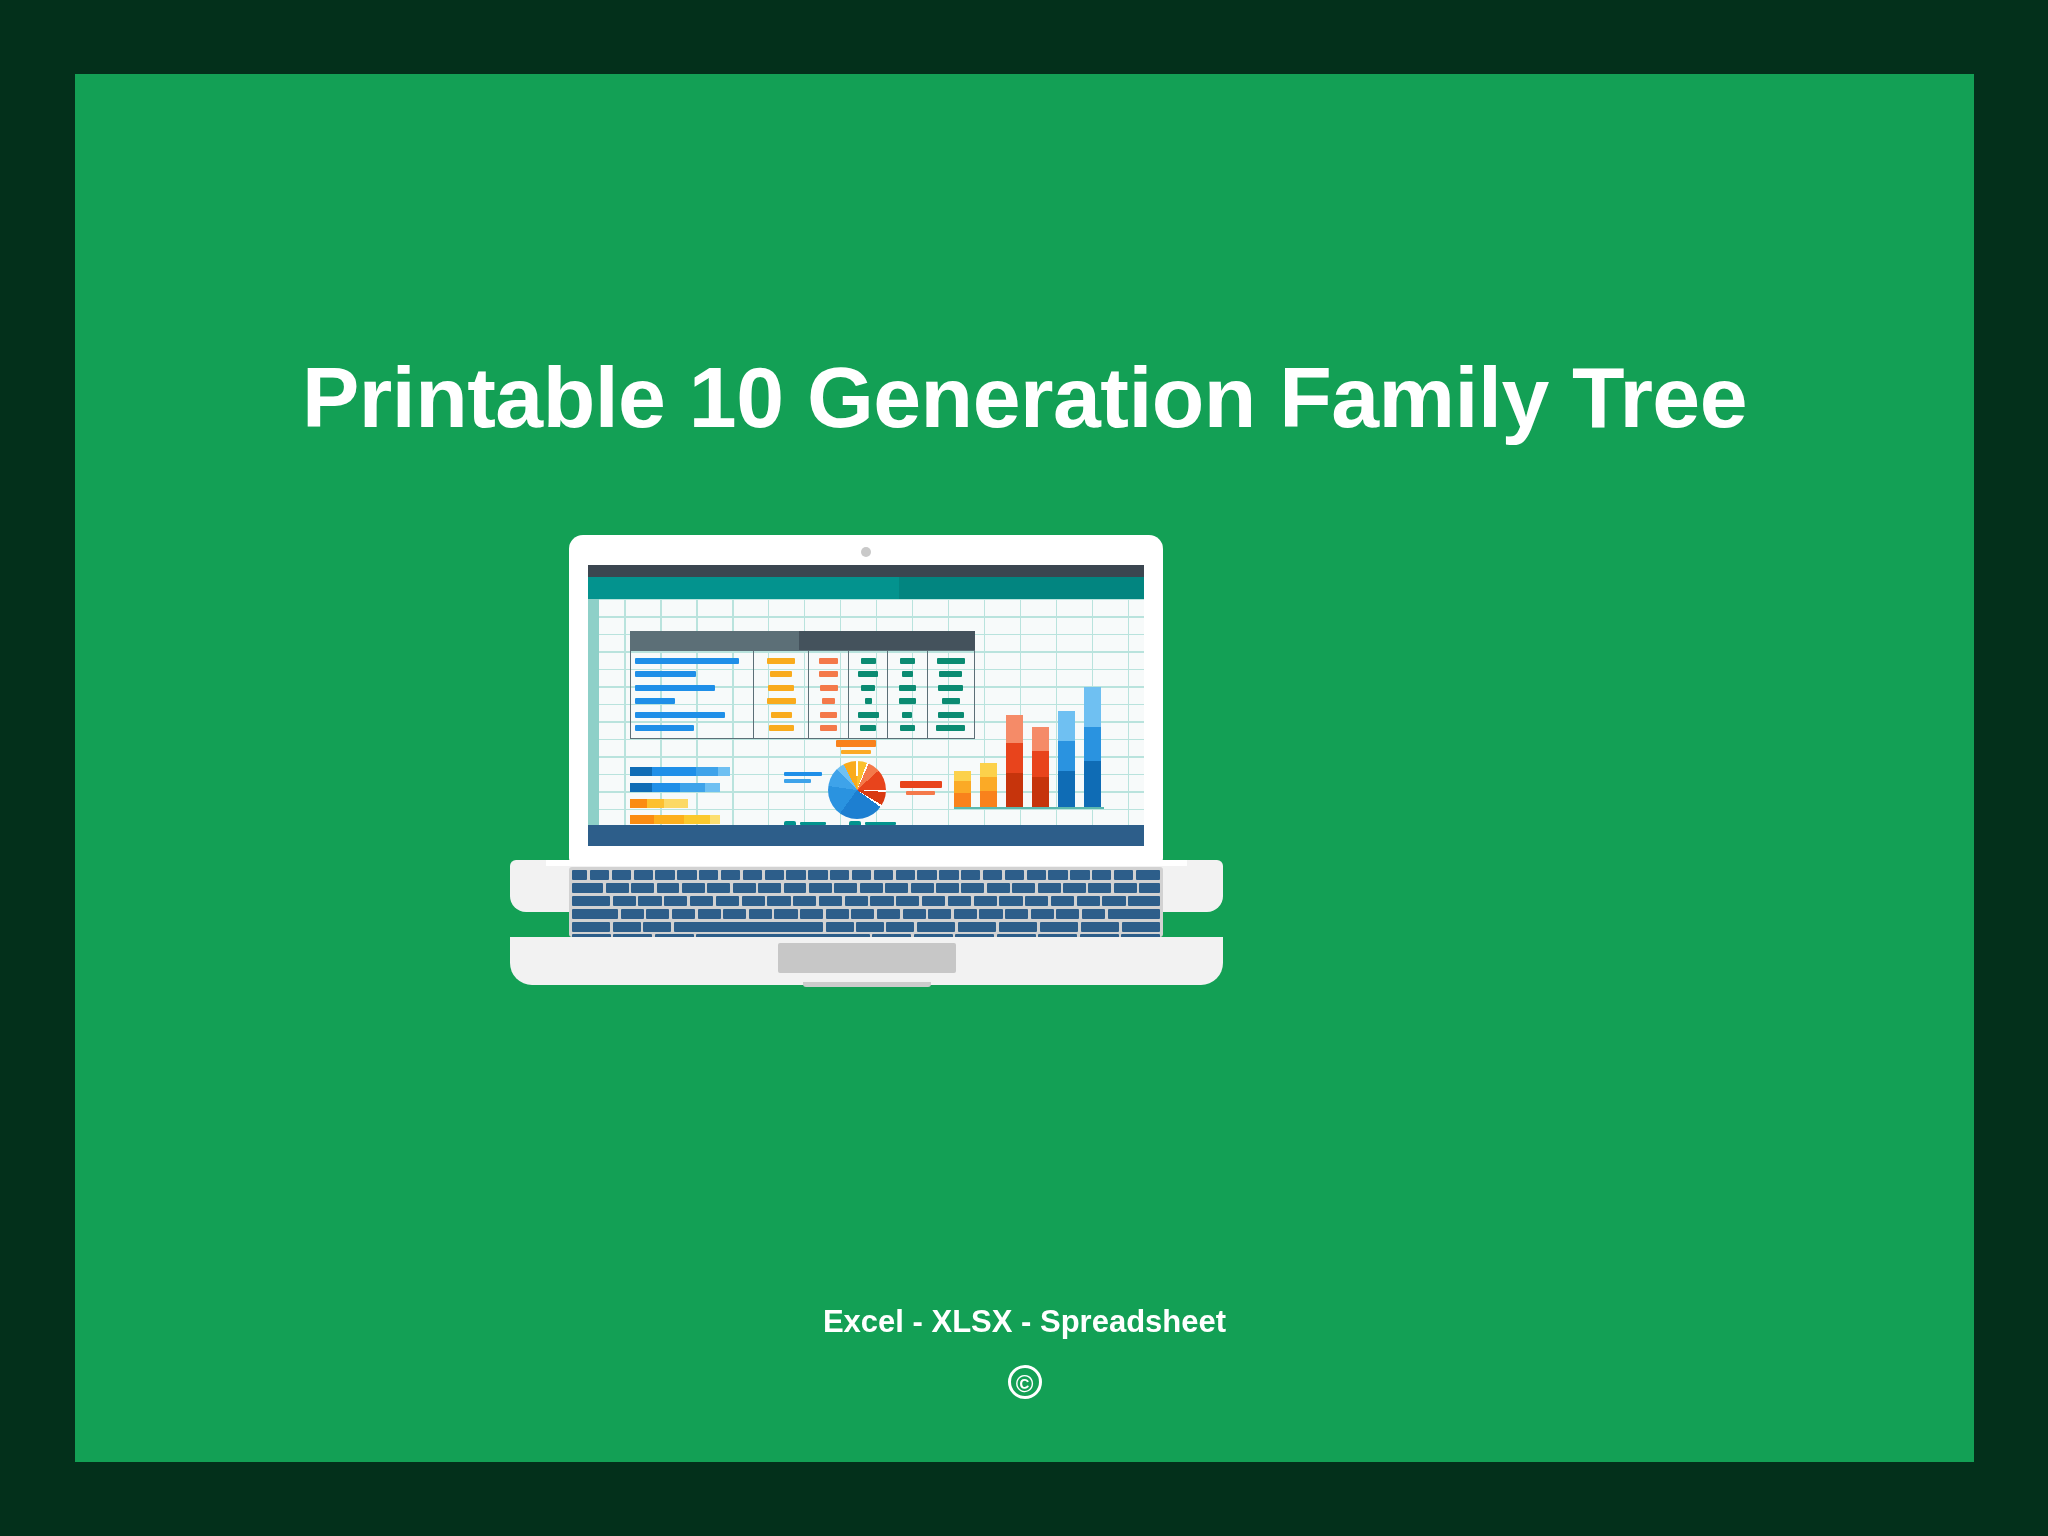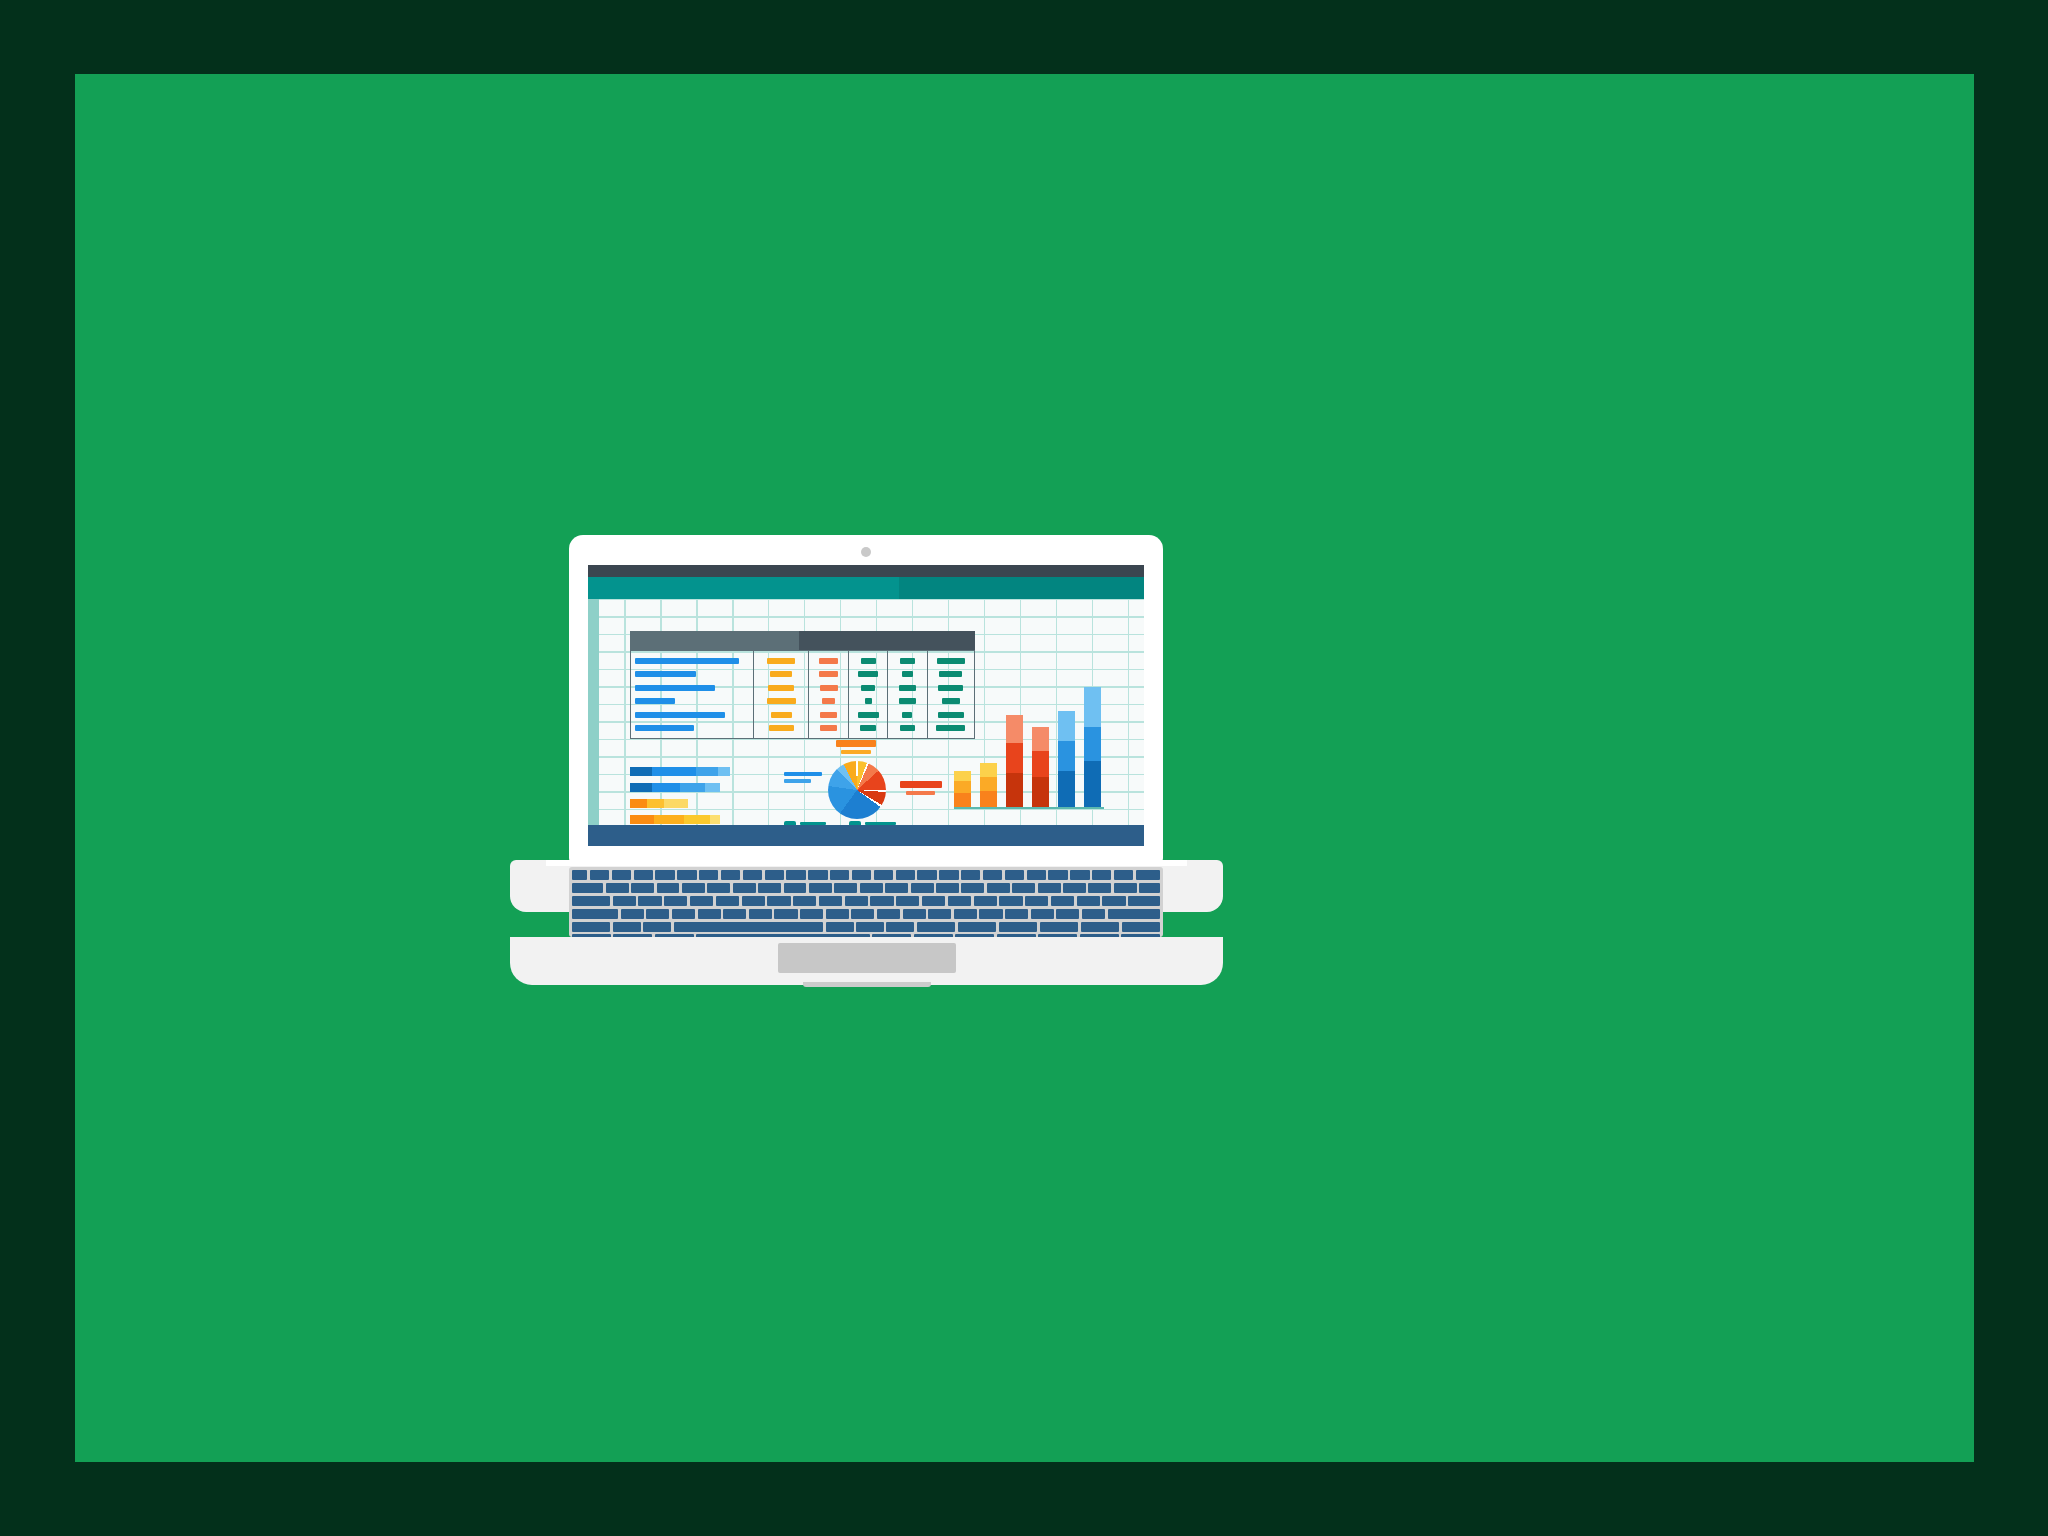--- a/index.html
+++ b/index.html
@@ -321,20 +321,21 @@
     background: #cccccc;
     border-radius: 0 0 3px 3px;
   }
 </style>
 </head>
 <body>
 
 <div id="poster">
   <div id="inner-panel">
 
+    <h1 id="title">Printable 10 Generation Family Tree</h1>
 
     <div id="laptop">
 
       <div class="lid">
         <div class="webcam"></div>
 
         <div class="screen">
           <div class="bar-dark"></div>
           <div class="bar-teal-l"></div>
           <div class="bar-teal-r"></div>
@@ -627,15 +628,19 @@
             <span style="flex: 36 0 0px;"></span>
             <span style="flex: 36 0 0px;"></span>
             <span style="flex: 36 0 0px;"></span>
           </div>
         </div>
       <div class="palmrest"></div>
       <div class="trackpad"></div>
       <div class="lip"></div>
     </div>
 
+    <div id="footer">
+      <div id="footer-label">Excel - XLSX - Spreadsheet</div>
+      <div id="copyright-icon">©</div>
+    </div>
 
   </div>
 </div>
 
 </body></html>

